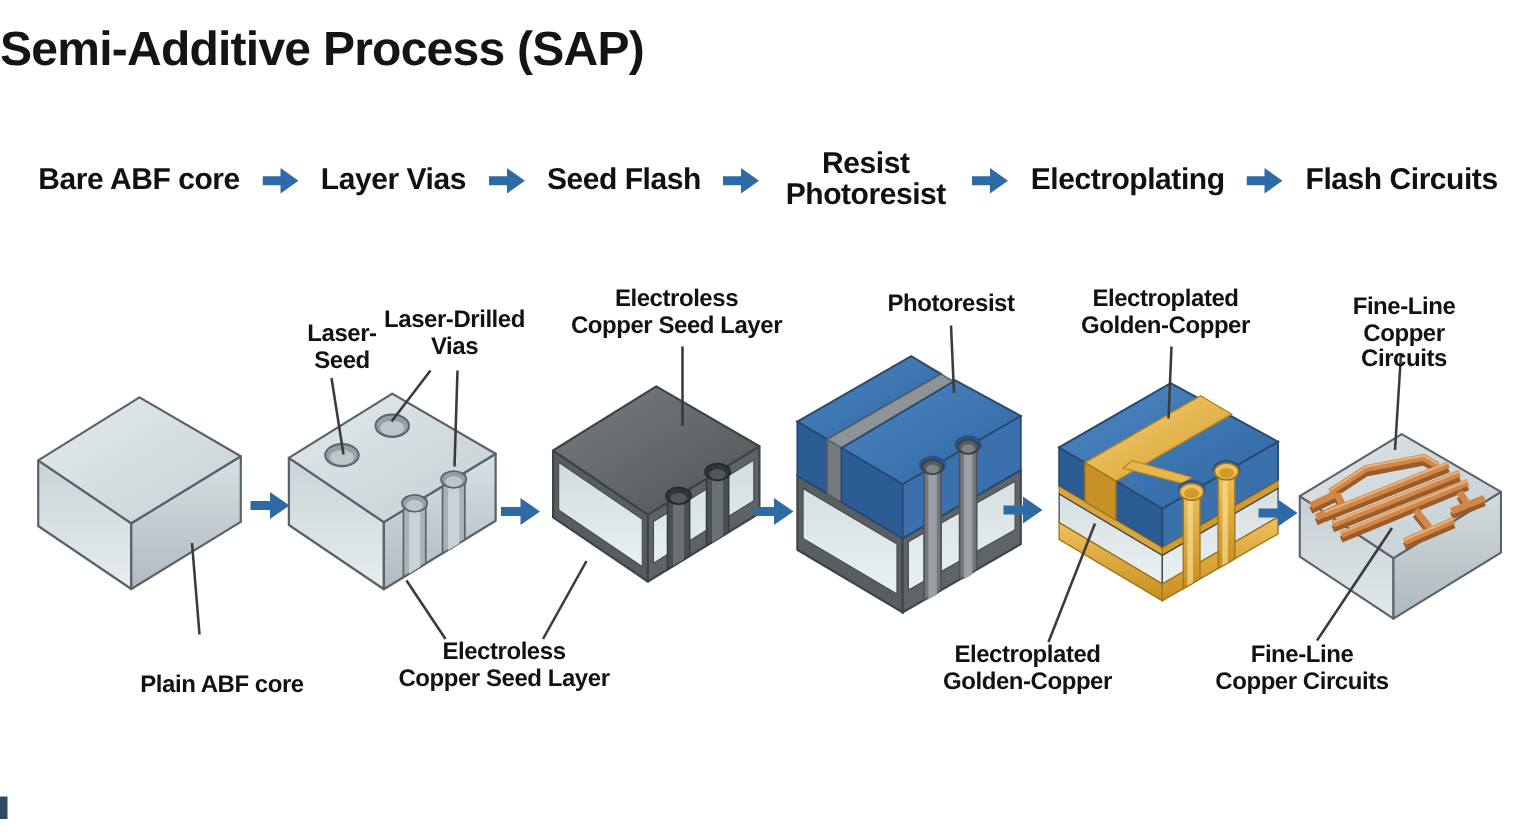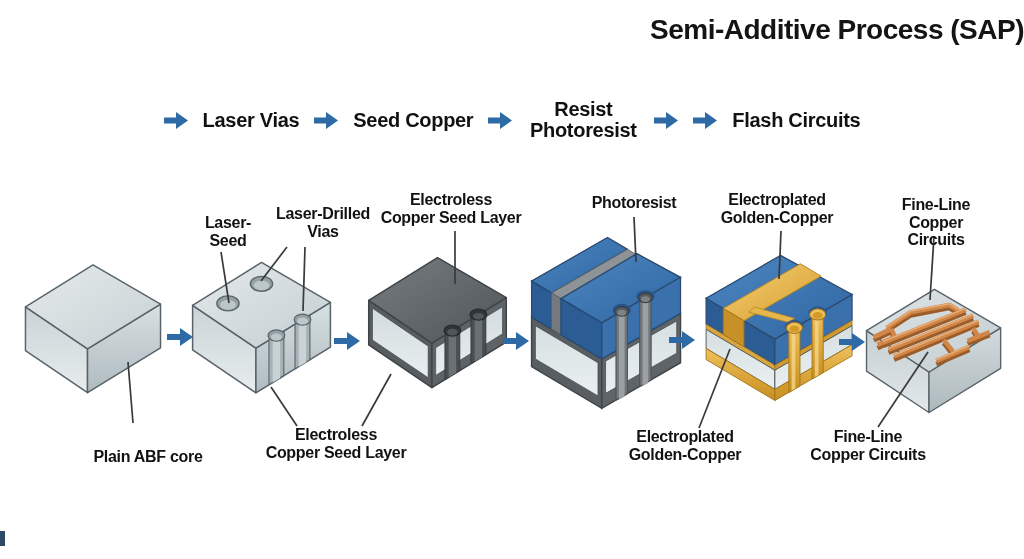--- a/index.html
+++ b/index.html
@@ -1,19 +1,19 @@
 <!DOCTYPE html>
 <html><head>
 <meta charset="utf-8">
 <style>
   html,body{margin:0;padding:0;background:#ffffff;}
   #app{position:relative;width:1024px;height:559px;background:#ffffff;overflow:hidden;
        font-family:"Liberation Sans",sans-serif;color:#141414;}
-  .title{position:absolute;left:0;top:14px;width:1024px;text-align:right;
-         font-size:28px;font-weight:bold;letter-spacing:-0.5px;color:#141414;}
+  .title{position:absolute;left:0;top:14px;width:1024px;text-align:left;
+         font-size:32px;font-weight:bold;letter-spacing:-0.5px;color:#141414;}
   .steps{position:absolute;left:0;top:92px;width:1024px;height:56px;
          display:flex;justify-content:center;align-items:center;gap:15px;}
   .step{font-size:20px;font-weight:bold;white-space:nowrap;letter-spacing:-0.3px;
         text-align:center;line-height:1.05;color:#111111;}
   .step.wrap{white-space:pre-line;width:112px;}
   .step-arrow{flex:0 0 auto;display:block;}
   .callout{position:absolute;transform:translateX(-50%);text-align:center;
            font-size:16px;font-weight:bold;line-height:1.1;letter-spacing:-0.3px;
            white-space:pre-line;color:#121212;}
   .stage-svg{position:absolute;}
@@ -21,35 +21,37 @@
   #edge-mark{position:absolute;left:0;top:531px;width:5px;height:15px;background:#2c4a66;}
 </style>
 </head>
 <body>
 
 <div id="app">
 
   <div class="title">Semi-Additive Process (SAP)</div>
 
   <div class="steps">
-    <svg class="step-arrow" width="24" height="17" viewBox="0 0 24 17">
-        <path d="M0,5.5 h12 v-5.5 l12,8.5 -12,8.5 v-5.5 h-12 z" fill="#2e6ba6"></path>
-      </svg>
-    <span class="step">Laser Vias</span>
-    <svg class="step-arrow" width="24" height="17" viewBox="0 0 24 17">
-        <path d="M0,5.5 h12 v-5.5 l12,8.5 -12,8.5 v-5.5 h-12 z" fill="#2e6ba6"></path>
-      </svg>
-    <span class="step">Seed Copper</span>
+    <span class="step">Bare ABF core</span>
+    <svg class="step-arrow" width="24" height="17" viewBox="0 0 24 17">
+        <path d="M0,5.5 h12 v-5.5 l12,8.5 -12,8.5 v-5.5 h-12 z" fill="#2e6ba6"></path>
+      </svg>
+    <span class="step">Layer Vias</span>
+    <svg class="step-arrow" width="24" height="17" viewBox="0 0 24 17">
+        <path d="M0,5.5 h12 v-5.5 l12,8.5 -12,8.5 v-5.5 h-12 z" fill="#2e6ba6"></path>
+      </svg>
+    <span class="step">Seed Flash</span>
     <svg class="step-arrow" width="24" height="17" viewBox="0 0 24 17">
         <path d="M0,5.5 h12 v-5.5 l12,8.5 -12,8.5 v-5.5 h-12 z" fill="#2e6ba6"></path>
       </svg>
     <span class="step wrap">Resist Photoresist</span>
     <svg class="step-arrow" width="24" height="17" viewBox="0 0 24 17">
         <path d="M0,5.5 h12 v-5.5 l12,8.5 -12,8.5 v-5.5 h-12 z" fill="#2e6ba6"></path>
       </svg>
+    <span class="step">Electroplating</span>
     <svg class="step-arrow" width="24" height="17" viewBox="0 0 24 17">
         <path d="M0,5.5 h12 v-5.5 l12,8.5 -12,8.5 v-5.5 h-12 z" fill="#2e6ba6"></path>
       </svg>
     <span class="step">Flash Circuits</span>
   </div>
 
   <svg class="stage-svg" style="left:20px;top:258px;" width="146" height="158" viewBox="0 0 160 170">
     <defs>
       <linearGradient id="c1t" x1="0" y1="0" x2="1" y2="1">
           <stop offset="0" stop-color="#e6ebec"></stop>
@@ -294,21 +296,21 @@
       <use href="#arr" transform="translate(334,332)"></use>
       <use href="#arr" transform="translate(503,332)"></use>
       <use href="#arr" transform="translate(669,331)"></use>
       <use href="#arr" transform="translate(839,333)"></use>
     </g>
   </svg>
 
   <div class="callout" style="left:148px;top:424px;margin-top:24px;">Plain ABF core</div>
   <div class="callout" style="left:228px;top:214px;">Laser-
 Seed</div>
-  <div class="callout" style="left:303px;top:205px;margin-left:20px;">Laser-Drilled
+  <div class="callout" style="left:303px;top:205px;">Laser-Drilled
 Vias</div>
   <div class="callout" style="left:451px;top:191px;">Electroless
 Copper Seed Layer</div>
   <div class="callout" style="left:336px;top:426px;">Electroless
 Copper Seed Layer</div>
   <div class="callout" style="left:634px;top:194px;text-align:center;">Photoresist</div>
   <div class="callout" style="left:777px;top:191px;">Electroplated
 Golden-Copper</div>
   <div class="callout" style="left:685px;top:428px;">Electroplated
 Golden-Copper</div>

